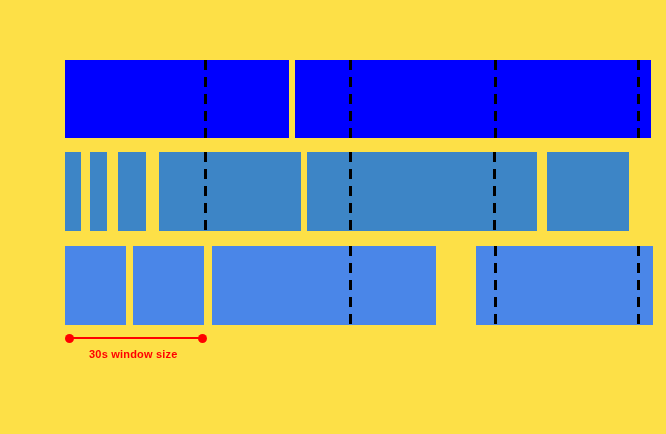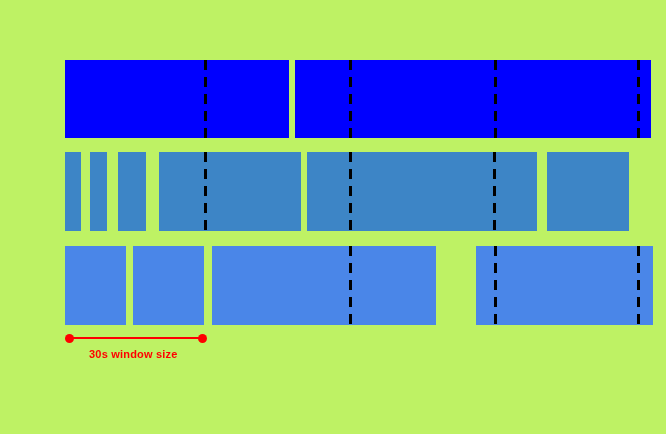--- a/index.html
+++ b/index.html
@@ -50,21 +50,21 @@
     position: absolute;
     font-size: 11px;
     font-weight: bold;
     white-space: nowrap;
     letter-spacing: 0.2px;
   }
 </style>
 </head>
 <body>
 
-<div class="canvas" id="figure" style="width: 666px; height: 434px; background: #bef264;">
+<div class="canvas" id="figure" style="width: 666px; height: 434px; background: #fde047;">
   <div id="rows-container">
       <div class="row" style="top: 60px; height: 78px;">
         <div class="segment" style="left: 65px; width: 224px; background: rgb(0, 0, 255);"></div>
         <div class="segment" style="left: 295px; width: 356px; background: rgb(0, 0, 255);"></div>
         <div class="dash" style="left: 204px; width: 3px;"></div>
         <div class="dash" style="left: 349px; width: 3px;"></div>
         <div class="dash" style="left: 494px; width: 3px;"></div>
         <div class="dash" style="left: 637px; width: 3px;"></div>
       </div>
       <div class="row" style="top: 152px; height: 79px;">

